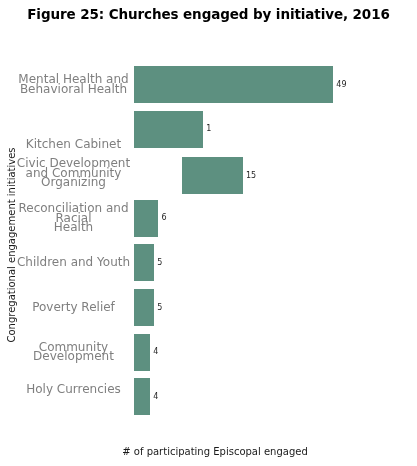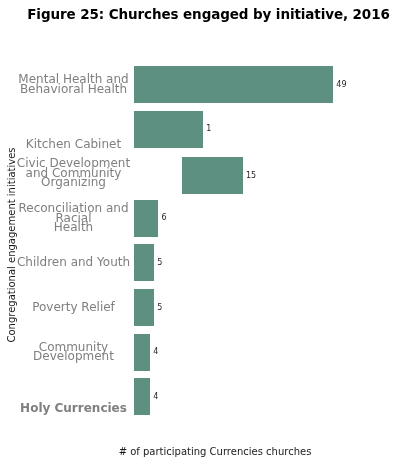--- a/index.html
+++ b/index.html
@@ -136,21 +136,21 @@
       <div class="ytick" style="top: 244.4px; color: rgb(127, 127, 127);">
         <span>Children and Youth</span>
       </div>
       <div class="ytick" style="top: 289px; color: rgb(127, 127, 127);">
         <span>Poverty Relief</span>
       </div>
       <div class="ytick" style="top: 333.6px; color: rgb(127, 127, 127);">
         <span>Community</span>
         <span>Development</span>
       </div>
-      <div class="ytick" style="top: 390px; color: rgb(127, 127, 127); font-weight: bold;">
+      <div class="ytick" style="top: 371px; color: rgb(127, 127, 127);">
         <span>Holy Currencies</span>
       </div>
     </div>
 
   <div id="plot-area">
       <div class="bar-row" style="top: 0px;">
         <div class="bar-rect" style="width: 199.322px; background: rgb(93, 144, 128);"></div>
         <div class="bar-value" style="color: rgb(38, 38, 38);">49</div>
       </div>
       <div class="bar-row" style="top: 44.6px;">
@@ -176,15 +176,15 @@
       <div class="bar-row" style="top: 267.6px;">
         <div class="bar-rect" style="width: 16.2712px; background: rgb(93, 144, 128);"></div>
         <div class="bar-value" style="color: rgb(38, 38, 38);">4</div>
       </div>
       <div class="bar-row" style="top: 312.2px;">
         <div class="bar-rect" style="width: 16.2712px; background: rgb(93, 144, 128);"></div>
         <div class="bar-value" style="color: rgb(38, 38, 38);">4</div>
       </div>
     </div>
 
-  <div id="xlabel"># of participating Currencies churches</div>
+  <div id="xlabel"># of participating Episcopal engaged</div>
 
 </div>
 
 </body></html>

